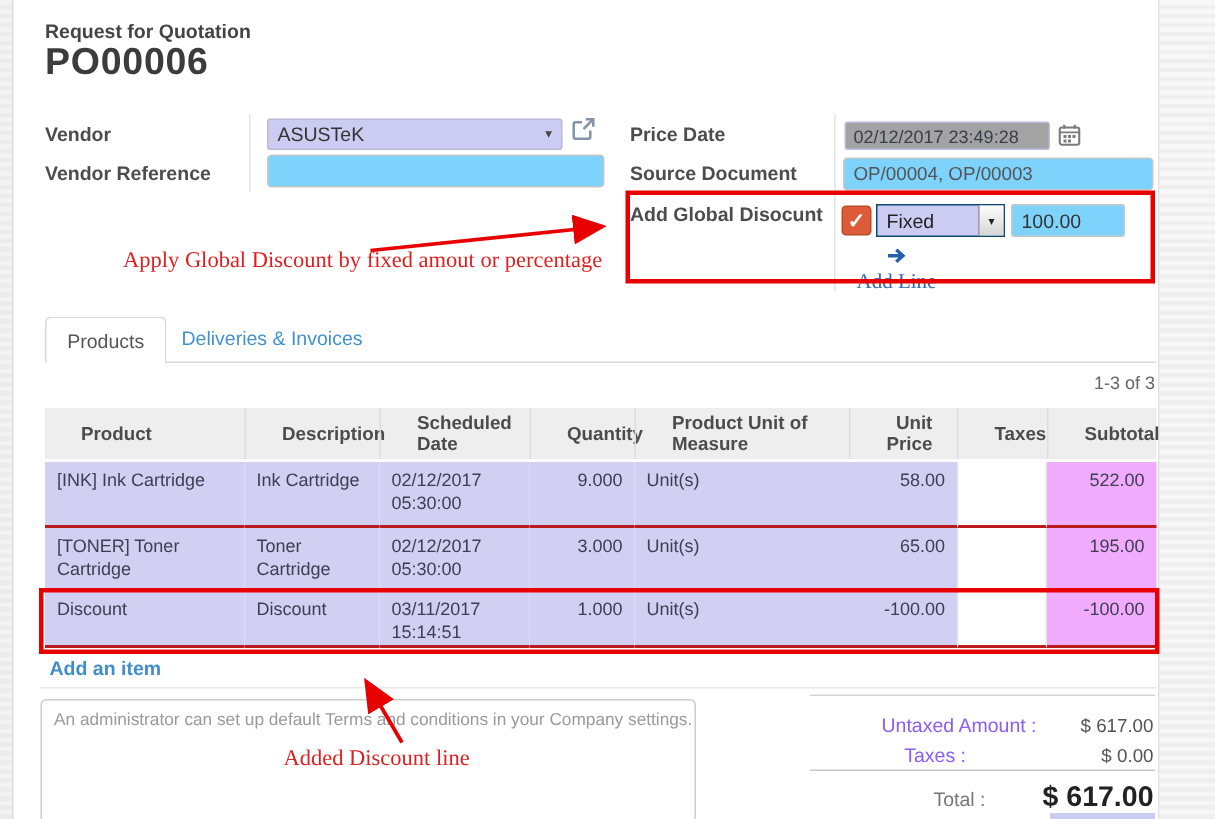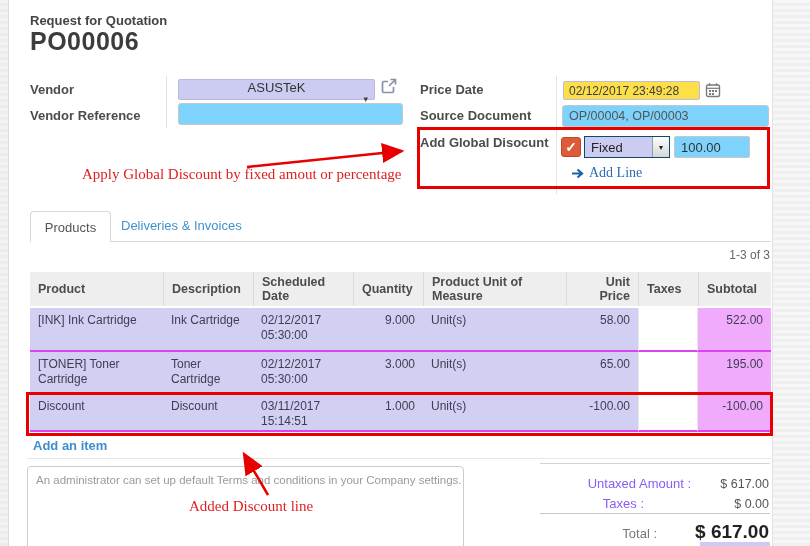--- a/index.html
+++ b/index.html
@@ -15,40 +15,40 @@
   
   .doc-type   { position:absolute; left:30px; top:13px; font-size:13px; font-weight:bold; color:#444; }
   .doc-number { position:absolute; left:30px; top:27px; font-size:25px; font-weight:bold; color:#3c3c3c; letter-spacing:.5px; }
 
   
   .flabel { position:absolute; font-size:13px; font-weight:bold; color:#4c4c4c; white-space:nowrap; }
   .vsep   { position:absolute; width:1px; background:#e3e3e3; }
 
   .m2o { position:absolute; left:178px; top:79px; width:197px; height:21px; background:#ccccf2;
          border:1px solid #b9b9da; border-radius:2px; display:flex; align-items:center;
-         padding:0 6px; font-size:13px; color:#333; cursor:pointer;flex-direction:column; }
+         padding:0 6px; font-size:13px; color:#333; cursor:pointer; }
   .m2o .caret { margin-left:auto; font-size:9px; color:#444; line-height:1; }
 
   .tinput { position:absolute; border:1px solid #c7c7c7; border-radius:3px; font-size:13px; color:#555;
             padding:0 6px; font-family:inherit; background:#7dd3fc; outline:none; }
-  .hl-input { background:#fde047; border:1px solid #bcbcdc; color:#3c3c4c; }
+  .hl-input { background:#a3a3a3; border:1px solid #bcbcdc; color:#3c3c4c; }
 
   .checkbox { position:absolute; left:561px; top:137px; width:20px; height:20px; background:#dd5b38;
               border:1px solid #b84c2b; border-radius:3px; color:#fff; font-size:14px; font-weight:bold;
               display:flex; align-items:center; justify-content:center; cursor:pointer; }
 
   .fixed-select { position:absolute; left:584px; top:136px; width:86px; height:22px; border:1px solid #0c4a6e;
                   background:#ccccf2; display:flex; align-items:center; font-size:13px; color:#222; cursor:pointer; }
   .fixed-select .sel-label { padding-left:6px; }
   .fixed-select .sel-btn { margin-left:auto; width:17px; height:100%; border-left:1px solid #9a9aa8;
                   background:linear-gradient(#fdfdfd,#d6d6d6); display:flex; align-items:center;
                   justify-content:center; font-size:8px; color:#222; }
 
   .add-line { position:absolute; left:571px; top:165px; display:flex; align-items:center; gap:5px;
-              font-family:"Liberation Serif", serif; font-size:14px; color:#2e6ab1; cursor:pointer; }
+              font-family:"Liberation Serif", serif; font-size:14px; color:#2e6ab1; cursor:pointer;flex-direction:column; }
 
   
   .red-box { position:absolute; border:3px solid #e80000; z-index:40; pointer-events:none; }
   .red-box1 { left:417px; top:127px; width:353px; height:62px; }
   .red-box2 { left:26px; top:392px; width:747px; height:44px; }
   .red-note { position:absolute; font-family:"Liberation Serif", serif; font-size:15px; color:#de1f1f; z-index:41; }
   .red-note1 { left:82px; top:166px; }
   .red-note2 { left:189px; top:498px; }
   .overlay { position:absolute; left:0; top:0; z-index:42; pointer-events:none; }
 
@@ -57,26 +57,26 @@
   .tab-active { position:absolute; left:30px; top:211px; width:81px; height:31px; background:#fff;
                 border:1px solid #d9d9d9; border-bottom:none; border-radius:4px 4px 0 0; z-index:2;
                 display:flex; align-items:center; justify-content:center; font-size:13px; color:#555; cursor:pointer; }
   .tab-inactive { position:absolute; left:121px; top:218px; font-size:13px; color:#4191cd; cursor:pointer; }
 
   .pager { position:absolute; right:40px; top:248px; font-size:12px; color:#666; }
 
   
   .table { position:absolute; left:30px; top:272px; width:741px; }
   .thead { display:flex; background:#eeeeee; height:36px; border-bottom:2px solid #fff; }
-  .th { display:flex; align-items:center; padding:0 8px; font-size:12.5px; font-weight:bold; color:#4c4c4c;
+  .th { display:flex; align-items:center; padding:0 24px; font-size:12.5px; font-weight:bold; color:#4c4c4c;
         border-left:1px solid #dcdcdc; }
   .th:first-child { border-left:none; }
   .tr { display:flex; }
   .r1 { height:44px; } .r2 { height:42px; } .r3 { height:38px; }
-  .td { padding:5px 8px; font-size:12px; color:#3e3e52; line-height:15px; border-bottom:2px solid #d946ef; overflow:hidden; }
+  .td { padding:5px 8px; font-size:12px; color:#3e3e52; line-height:15px; border-bottom:2px solid #b91c1c; overflow:hidden; }
   .td.hl  { background:#d1cff2; }
   .td.tax { background:#fff; border-left:1px solid #e8e8e8; border-right:1px solid #e8e8e8; }
   .td.sub { background:#f0abfc; }
   .c0 { width:133px; } .c1 { width:90px; } .c2 { width:100px; }
   .c3 { width:70px; text-align:right; } .c4 { width:143px; }
   .c5 { width:72px; text-align:right; } .c6 { width:60px; }
   .c7 { width:73px; text-align:right; }
 
   .add-item { position:absolute; left:33px; top:438px; font-size:13px; font-weight:bold; color:#3f8ecb; cursor:pointer; }
   .hsep { position:absolute; left:27px; top:458px; width:744px; height:1px; background:#e6e6e6; }

